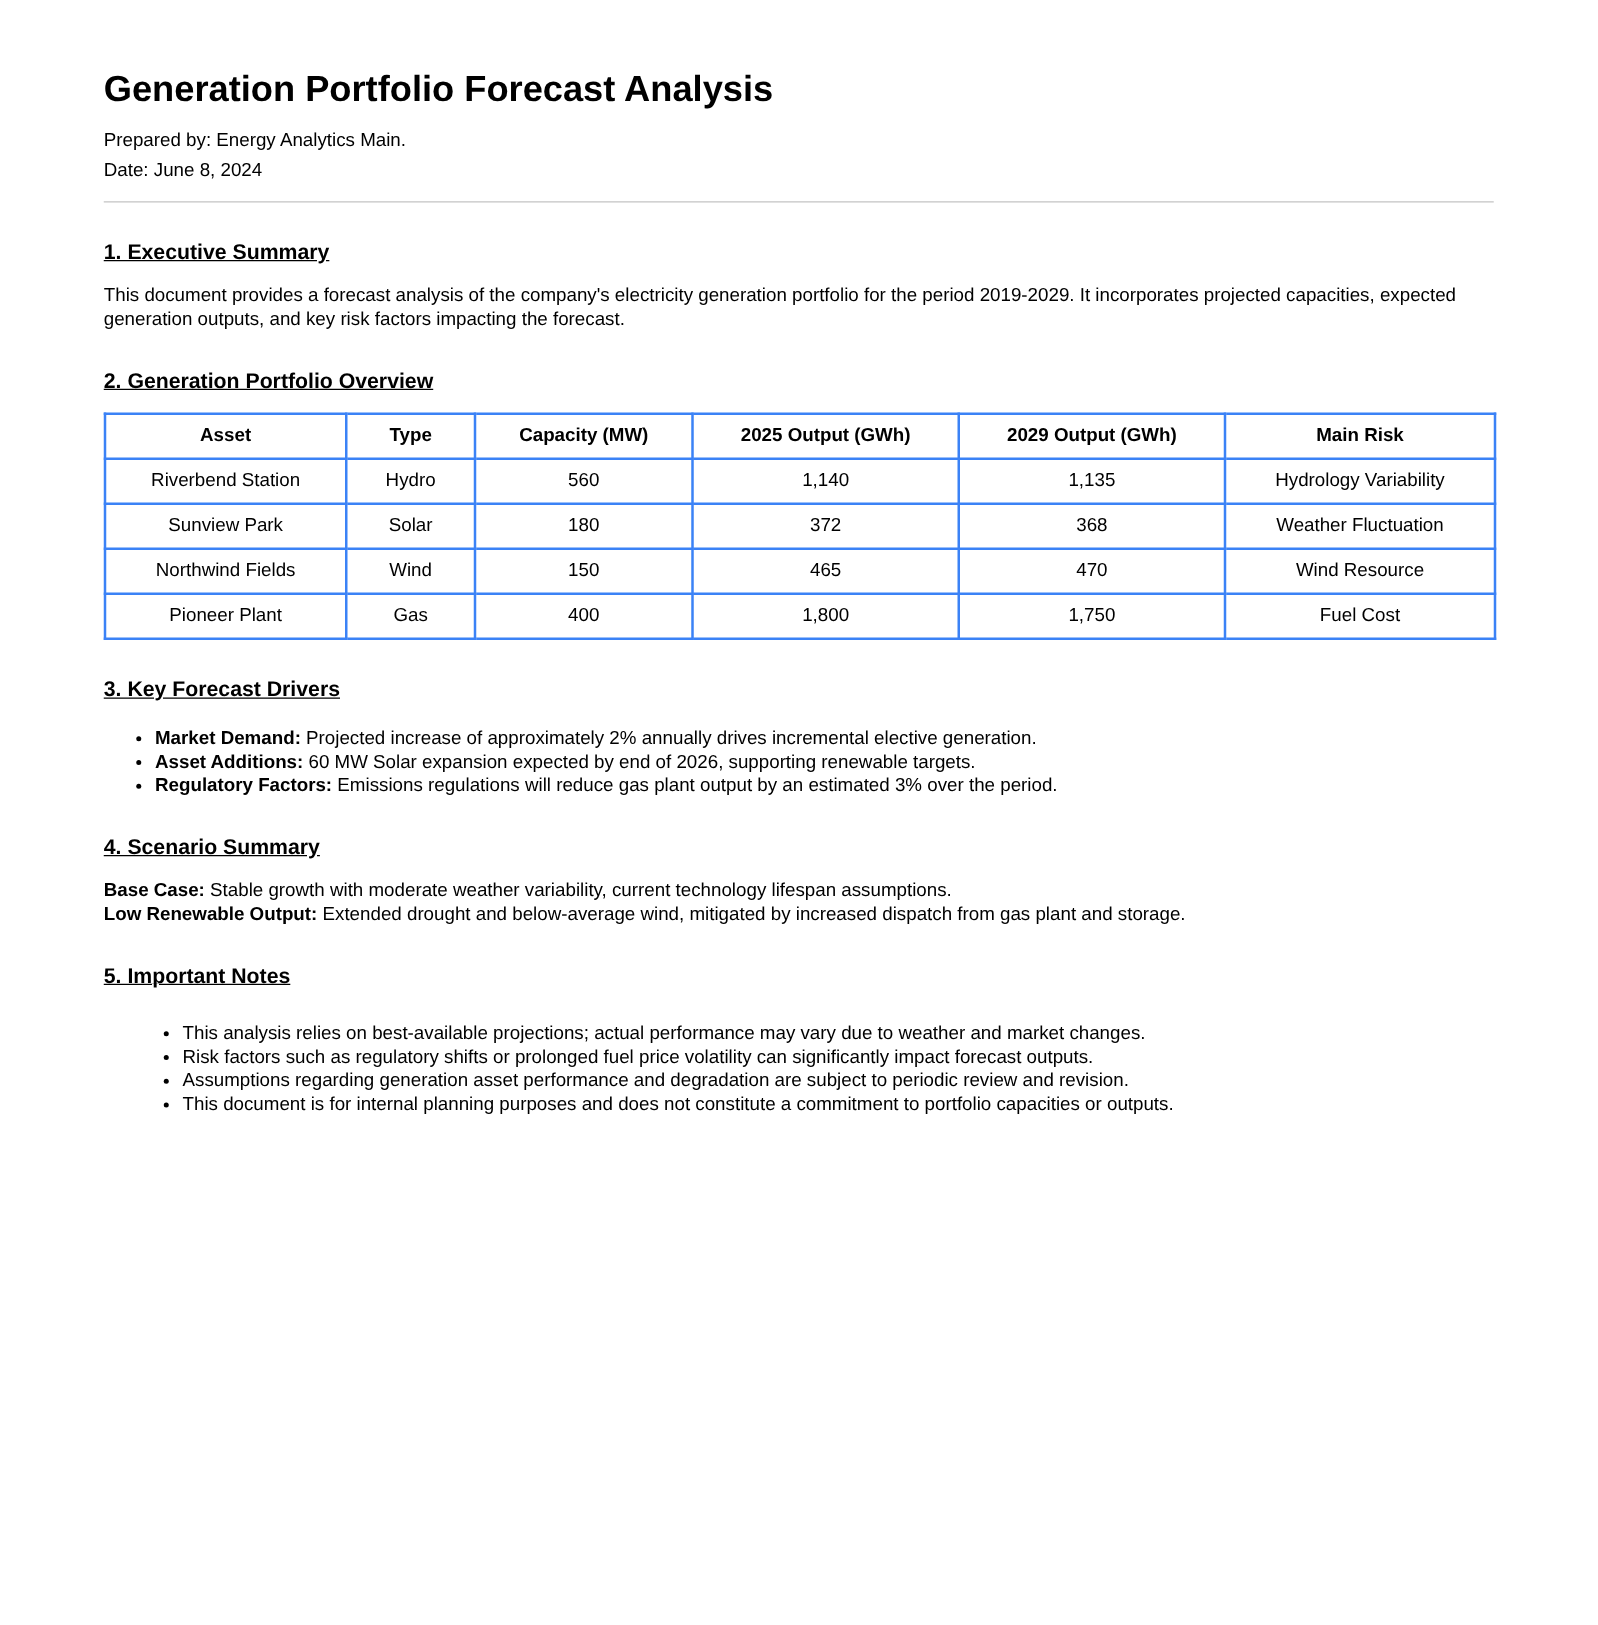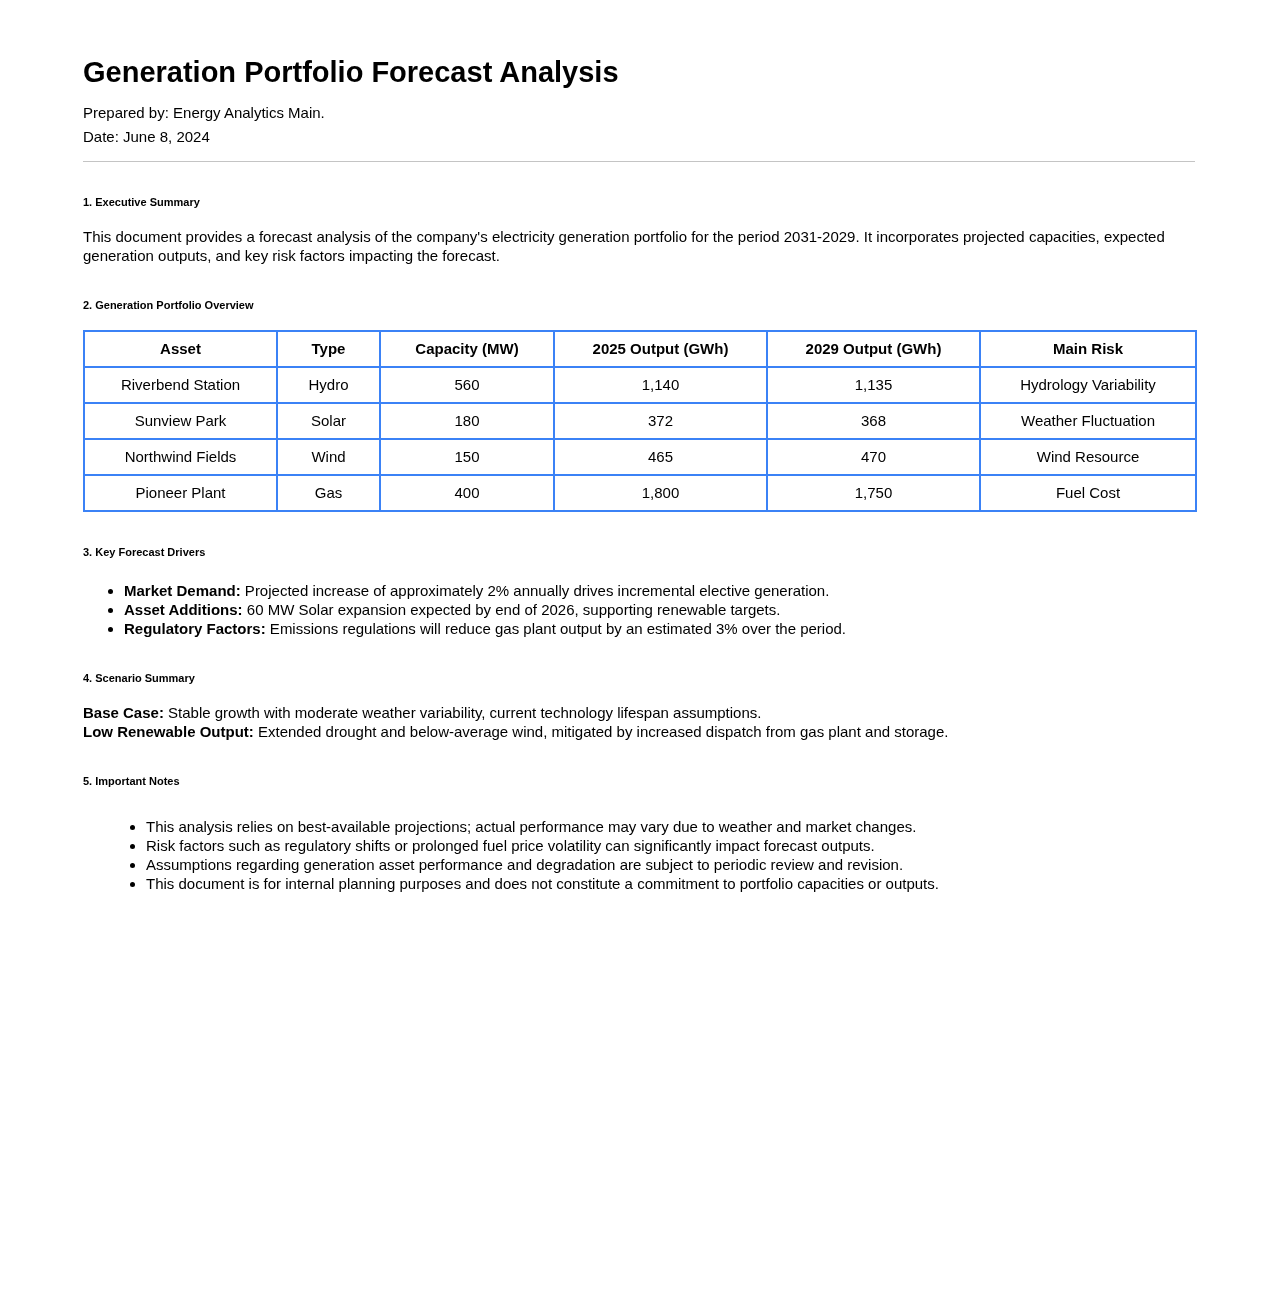--- a/index.html
+++ b/index.html
@@ -25,24 +25,25 @@
   .meta-line {
     font-size: 15px;
     line-height: 24px;
   }
   hr.header-divider {
     border: none;
     border-top: 1px solid #c4c4c4;
     margin: 12px 0 0 0;
   }
   h2.section-heading {
-    font-size: 11px;
+    font-size: 17px;
     line-height: 20px;
     font-weight: 700;
     margin: 30px 0 15px 0;
+    text-decoration: underline;
   }
   p.body-text {
     font-size: 15px;
     line-height: 19px;
     margin: 0;
   }
   table.portfolio-table {
     border-collapse: collapse;
     table-layout: fixed;
     width: 1112px;
@@ -86,21 +87,21 @@
 
 <div class="page">
 
   <h1 class="doc-title">Generation Portfolio Forecast Analysis</h1>
   <div class="meta-line">Prepared by: Energy Analytics Main.</div>
   <div class="meta-line">Date: June 8, 2024</div>
   <hr class="header-divider">
 
   <section>
     <h2 class="section-heading">1. Executive Summary</h2>
-    <p class="body-text">This document provides a forecast analysis of the company's electricity generation portfolio for the period 2031-2029. It incorporates projected capacities, expected generation outputs, and key risk factors impacting the forecast.</p>
+    <p class="body-text">This document provides a forecast analysis of the company's electricity generation portfolio for the period 2019-2029. It incorporates projected capacities, expected generation outputs, and key risk factors impacting the forecast.</p>
   </section>
 
   <section>
     <h2 class="section-heading">2. Generation Portfolio Overview</h2>
     <table class="portfolio-table">
       <colgroup>
         <col style="width:193px">
           <col style="width:103px">
           <col style="width:174px">
         <col style="width:213px">

